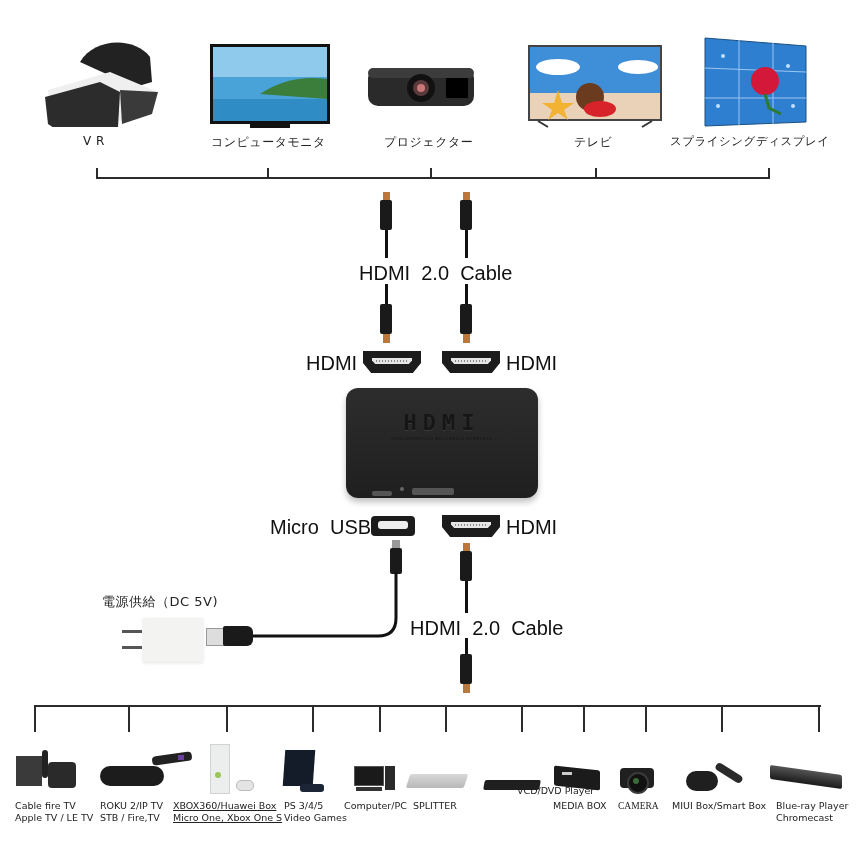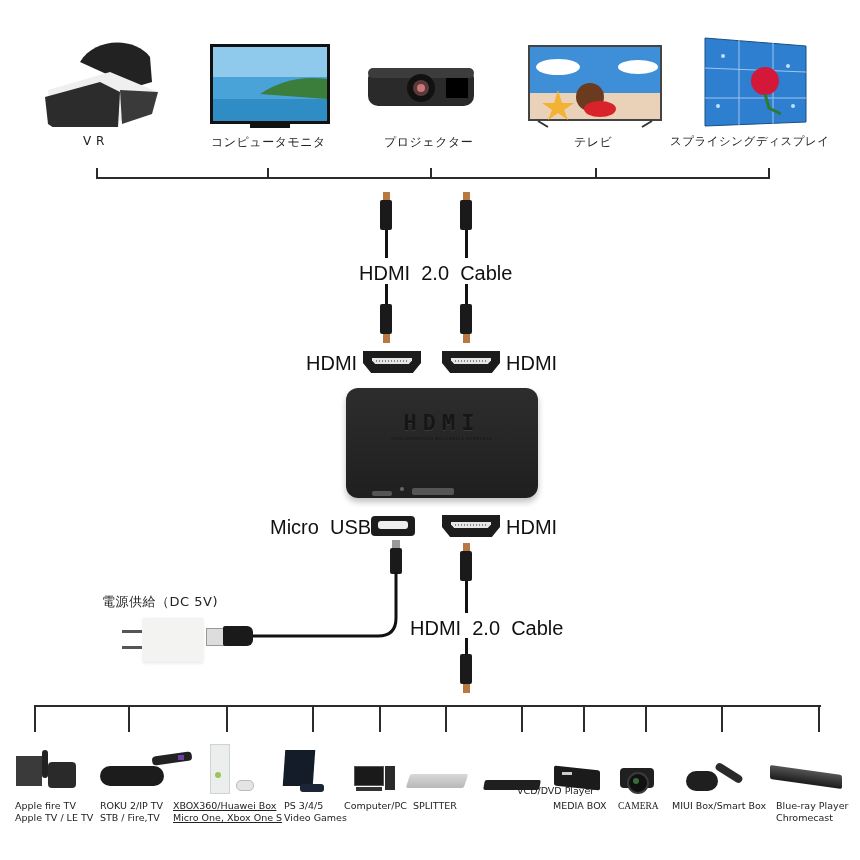--- a/index.html
+++ b/index.html
@@ -177,21 +177,21 @@
 <div class="vline" style="left:645px;top:706px;height:26px;"></div>
 <div class="vline" style="left:721px;top:706px;height:26px;"></div>
 <div class="vline" style="left:818px;top:706px;height:26px;"></div>
 
 <div class="abs" style="left:16px;top:750px;width:60px;height:40px;">
   <div class="abs" style="left:0;top:6px;width:26px;height:30px;background:#3a3a3a;"></div>
   <div class="abs" style="left:26px;top:0;width:6px;height:28px;background:#222;border-radius:3px;"></div>
   <div class="abs" style="left:32px;top:12px;width:28px;height:26px;background:#2a2a2a;border-radius:4px;"></div>
 </div>
 <div class="abs dev-lbl" style="left:15px;top:800px;">
-  <div>Apple fire TV</div>
+  <div>Cable fire TV</div>
   <div>Apple TV / LE TV</div>
 </div>
 
 <div class="abs" style="left:100px;top:752px;width:92px;height:36px;">
   <div class="abs" style="left:0;top:14px;width:64px;height:20px;background:#1c1c1c;border-radius:10px;"></div>
   <div class="abs" style="left:52px;top:2px;width:40px;height:9px;background:#222;border-radius:4px;transform:rotate(-8deg);"></div>
   <div class="abs" style="left:78px;top:3px;width:6px;height:5px;background:#6b3fa0;"></div>
 </div>
 <div class="abs dev-lbl" style="left:100px;top:800px;">
   <div>ROKU 2/IP TV</div>

